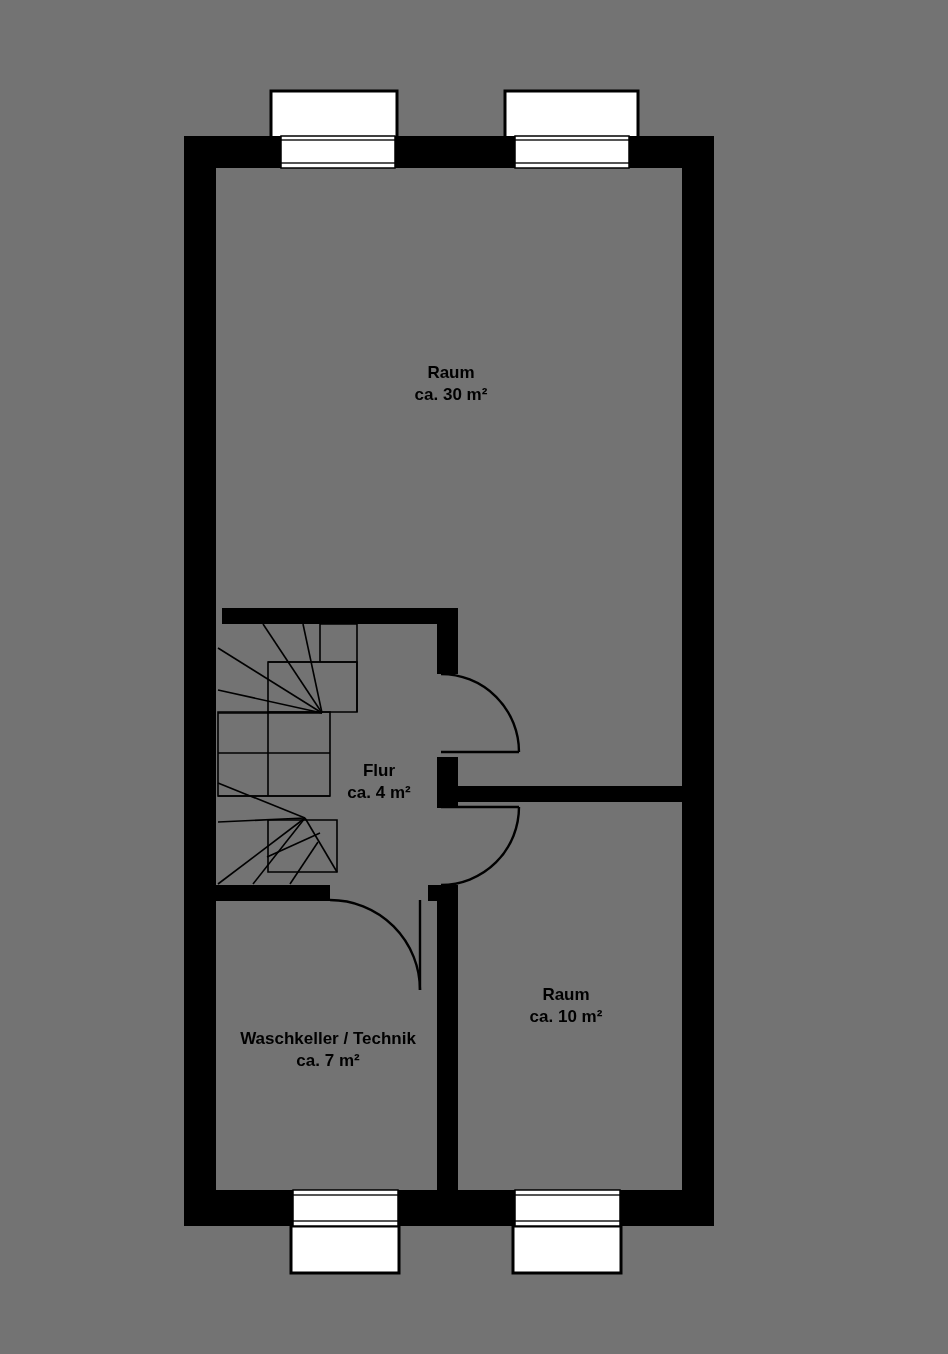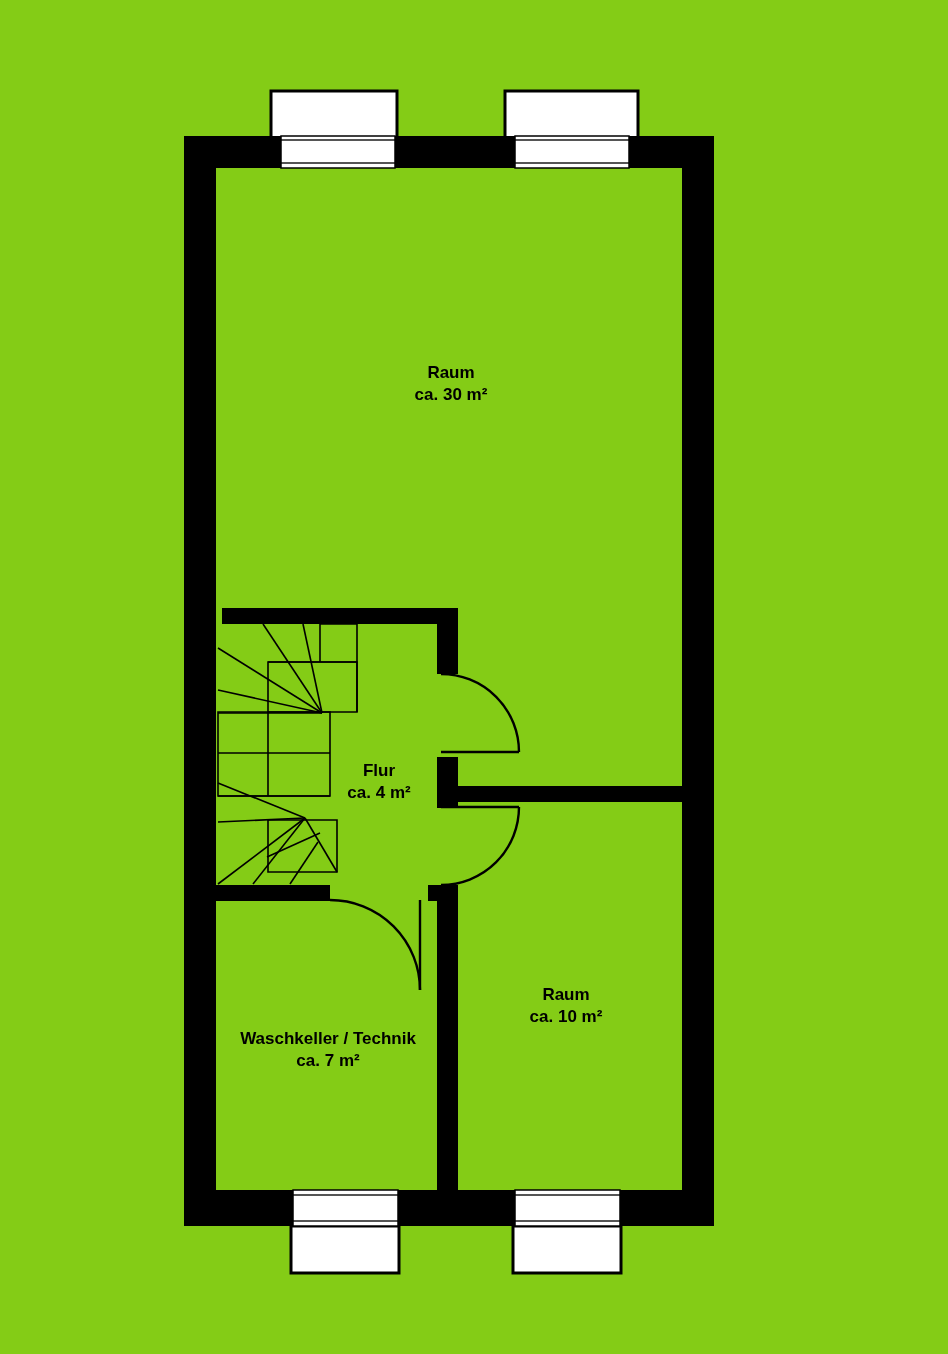--- a/index.html
+++ b/index.html
@@ -10,21 +10,21 @@
   body {
     width: 948px;
     height: 1354px;
     font-family: "Liberation Sans", sans-serif;
     overflow: hidden;
   }
   #floorplan-root {
     position: relative;
     width: 948px;
     height: 1354px;
-    background: #84cc16;
+    background: #737373;
   }
   svg#plan-svg {
     display: block;
     width: 948px;
     height: 1354px;
   }
   .room-label {
     font-family: "Liberation Sans", sans-serif;
     font-weight: bold;
     fill: #000000;

